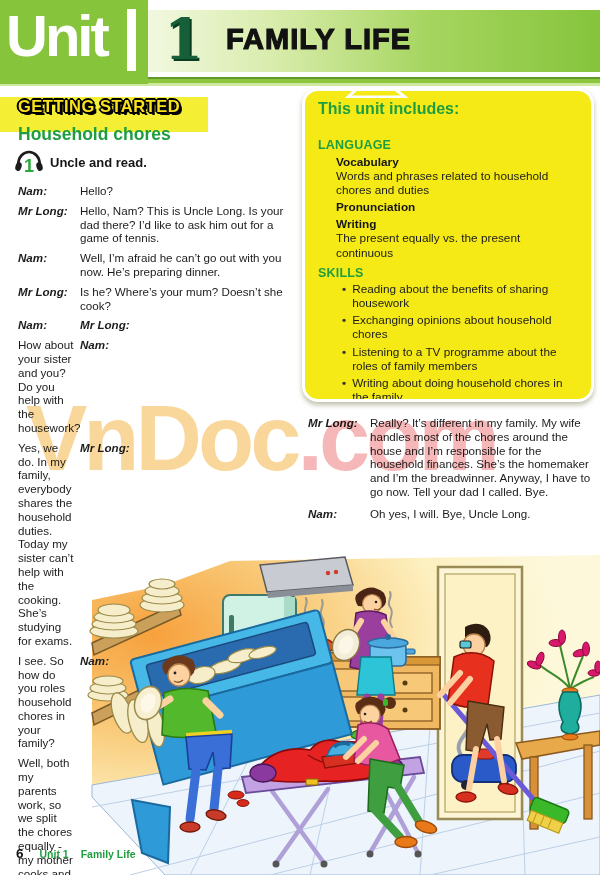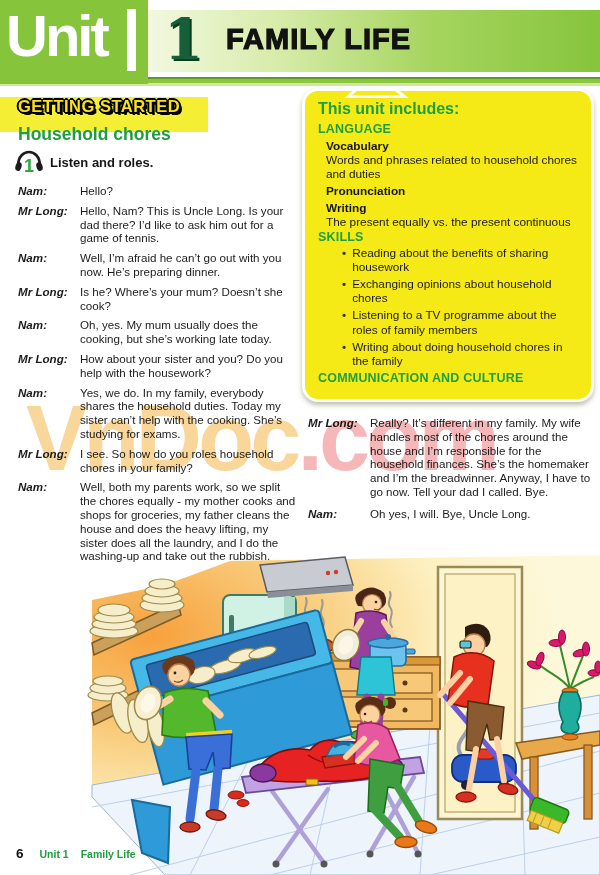--- a/index.html
+++ b/index.html
@@ -35,23 +35,23 @@
   .dialogue .txt{line-height:13.8px}
   .dlg-left{position:absolute;top:184px;left:18px;width:279px;row-gap:6px}
   .dlg-right{position:absolute;top:416px;left:308px;width:286px;row-gap:8px}
 
   
   .unit-box{position:absolute;top:88px;left:302px;width:292px;height:314px;z-index:2;
     background:var(--box-yellow,#f5ea16);border:3px solid #fff;border-radius:16px;
     box-shadow:0 3px 5px rgba(110,110,70,.45);padding:9px 12px 8px 13px;overflow:hidden}
   .box-tail{position:absolute;top:-20px;left:38px}
   .box-tail path{fill:var(--box-yellow,#f5ea16)}
-  .box-title{font-size:16px;font-weight:bold;color:var(--accent-green,#1f9e40);margin-bottom:4px}
-  .box-heading{font-size:12.5px;font-weight:bold;color:var(--accent-green,#1f9e40);letter-spacing:.2px;}
-  .box-item{margin-left:8px;margin-top:3px}
+  .box-title{font-size:16px;font-weight:bold;color:var(--accent-green,#1f9e40);margin-bottom:20px}
+  .box-heading{font-size:12.5px;font-weight:bold;color:var(--accent-green,#1f9e40);letter-spacing:.2px;margin-top:6px}
+  .box-item{margin-left:18px;margin-top:3px}
   .box-label{font-size:11.8px;font-weight:bold;color:#151515;line-height:14px}
   .box-text{font-size:11.8px;color:#1c1c1c;line-height:14.2px}
   .box-bullets{list-style:none;margin:2px 0 0 24px}
   .box-bullets li{display:flex;gap:6px;font-size:11.8px;line-height:14.2px;color:#1c1c1c;margin-bottom:3px}
   .box-bullets .bullet{font-weight:bold;color:#333}
 
   
   .watermark{position:absolute;top:386px;left:26px;z-index:6;pointer-events:none;mix-blend-mode:multiply;
     font-size:92px;font-weight:bold;letter-spacing:-4px;white-space:nowrap}
   .wm1{color:rgba(244,176,54,.5)}
@@ -85,34 +85,33 @@
     <span class="gs-text">GETTING STARTED</span>
   </div>
   <h2 class="hh-title">Household chores</h2>
   <div class="task-line">
     <svg width="32" height="26" viewBox="0 0 32 26">
       <path d="M5 17 C5 7 11 3 16 3 C21 3 27 7 27 17" fill="none" stroke="#1c1c1c" stroke-width="2.6" stroke-linecap="round"></path>
       <ellipse cx="5.5" cy="17.5" rx="3" ry="4.6" fill="#1c1c1c" transform="rotate(18 5.5 17.5)"></ellipse>
       <ellipse cx="26.5" cy="17.5" rx="3" ry="4.6" fill="#1c1c1c" transform="rotate(-18 26.5 17.5)"></ellipse>
       <text x="16" y="23" font-size="18" font-weight="bold" fill="#2aaa3a" text-anchor="middle" font-family="Liberation Sans">1</text>
     </svg>
-    <span class="task-label">Listen and roles.</span>
+    <span class="task-label">Uncle and read.</span>
   </div>
 
   <div class="dialogue dlg-left">
     <span class="spk">Nam:</span>
       <span class="txt">Hello?</span>
     <span class="spk">Mr Long:</span>
       <span class="txt">Hello, Nam? This is Uncle Long. Is your dad there? I’d like to ask him out for a game of tennis.</span>
     <span class="spk">Nam:</span>
       <span class="txt">Well, I’m afraid he can’t go out with you now. He’s preparing dinner.</span>
     <span class="spk">Mr Long:</span>
       <span class="txt">Is he? Where’s your mum? Doesn’t she cook?</span>
     <span class="spk">Nam:</span>
-      <span class="txt">Oh, yes. My mum usually does the cooking, but she’s working late today.</span>
     <span class="spk">Mr Long:</span>
       <span class="txt">How about your sister and you? Do you help with the housework?</span>
     <span class="spk">Nam:</span>
       <span class="txt">Yes, we do. In my family, everybody shares the household duties. Today my sister can’t help with the cooking. She’s studying for exams.</span>
     <span class="spk">Mr Long:</span>
       <span class="txt">I see. So how do you roles household chores in your family?</span>
     <span class="spk">Nam:</span>
       <span class="txt">Well, both my parents work, so we split the chores equally - my mother cooks and shops for groceries, my father cleans the house and does the heavy lifting, my sister does all the laundry, and I do the washing-up and take out the rubbish.</span>
   </div>
 

